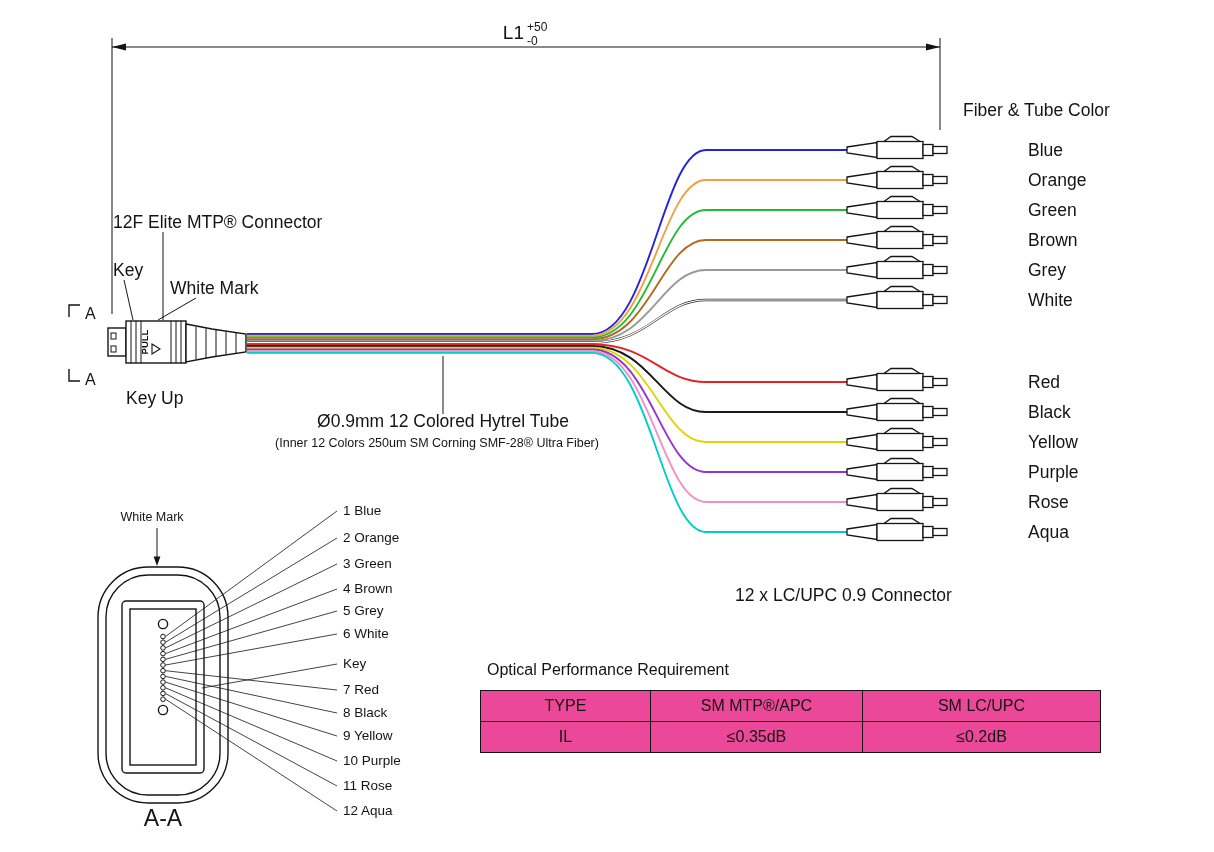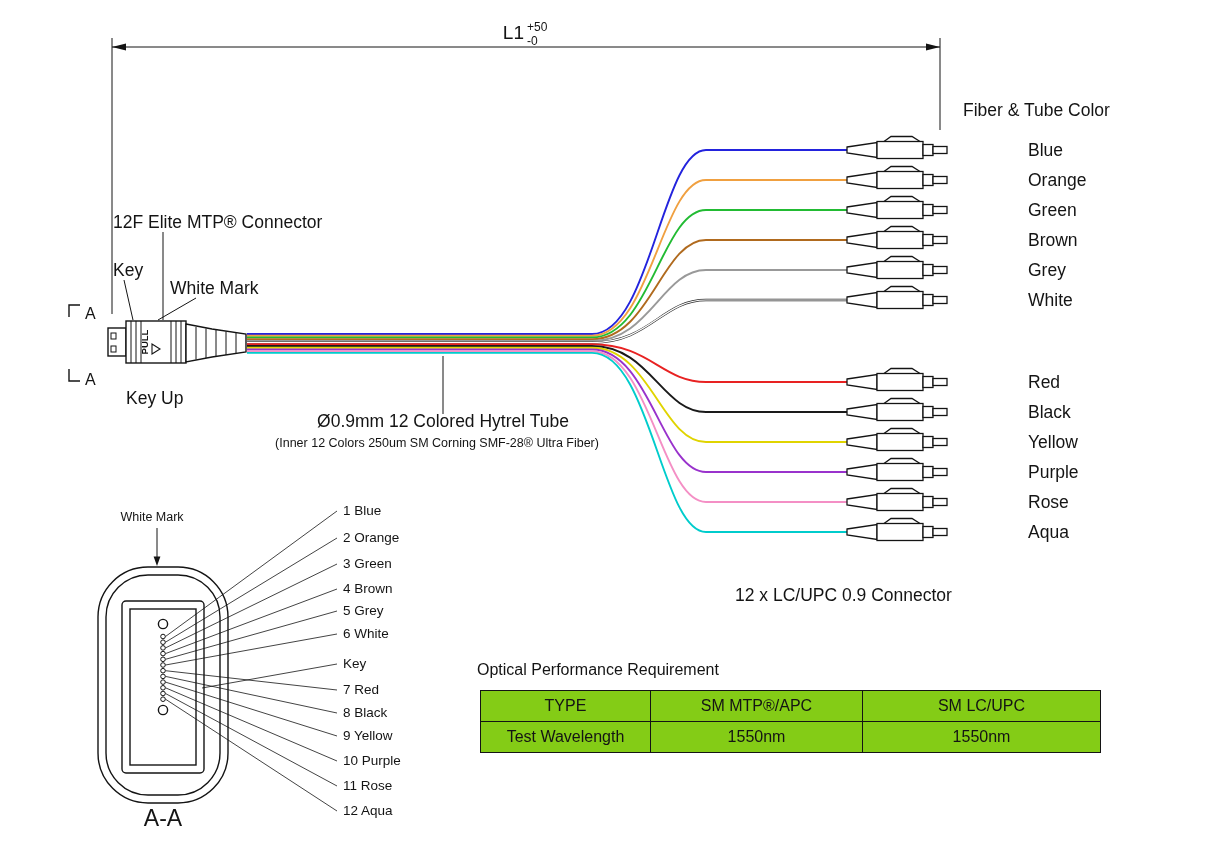--- a/index.html
+++ b/index.html
@@ -1,22 +1,22 @@
 <!DOCTYPE html>
 <html><head>
 <meta charset="utf-8">
 <style>
   *{box-sizing:border-box}
   html,body{margin:0;padding:0}
   body{width:1214px;height:852px;background:#ffffff;position:relative;overflow:hidden;
        font-family:"Liberation Sans",sans-serif;color:#141414}
   svg{position:absolute;left:0;top:0}
   svg text{font-family:"Liberation Sans",sans-serif;fill:#141414}
-  .perf-title{position:absolute;left:477px;top:661px;font-size:16px}
-  .perf-table{position:absolute;left:480px;top:690px;border-collapse:collapse;background:#84cc16}
+  .perf-title{position:absolute;left:487px;top:661px;font-size:16px}
+  .perf-table{position:absolute;left:480px;top:690px;border-collapse:collapse;background:#ec4899}
   .perf-table td{border:1.4px solid #141414;text-align:center;vertical-align:middle;
                  font-size:16px;height:31px;padding:0 6px}
   .c1{width:170px}.c2{width:212px}.c3{width:238px}
 </style>
 </head>
 <body>
 
 <div class="stage">
 
 <svg id="drawing" width="1214" height="852" viewBox="0 0 1214 852">
@@ -273,20 +273,20 @@
 
 <div class="perf-title">Optical Performance Requirement</div>
 <table class="perf-table">
   <tbody>
         <tr>
     <td class="c1">TYPE</td>
     <td class="c2">SM MTP®/APC</td>
     <td class="c3">SM LC/UPC</td>
   </tr>
   <tr>
-    <td>Test Wavelength</td>
-    <td>1550nm</td>
-    <td>1550nm</td>
+    <td>IL</td>
+    <td>≤0.35dB</td>
+    <td>≤0.2dB</td>
   </tr>
 </tbody>
     </table>
 
 </div>
 
 </body></html>

